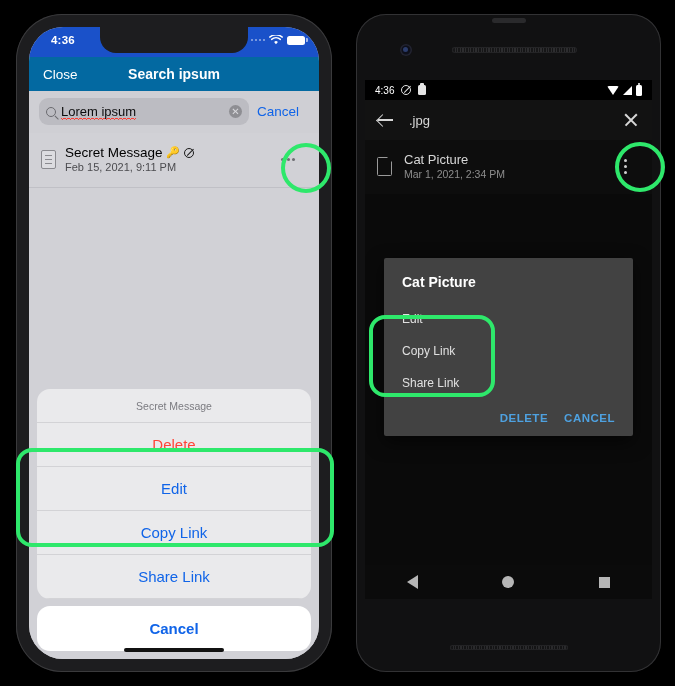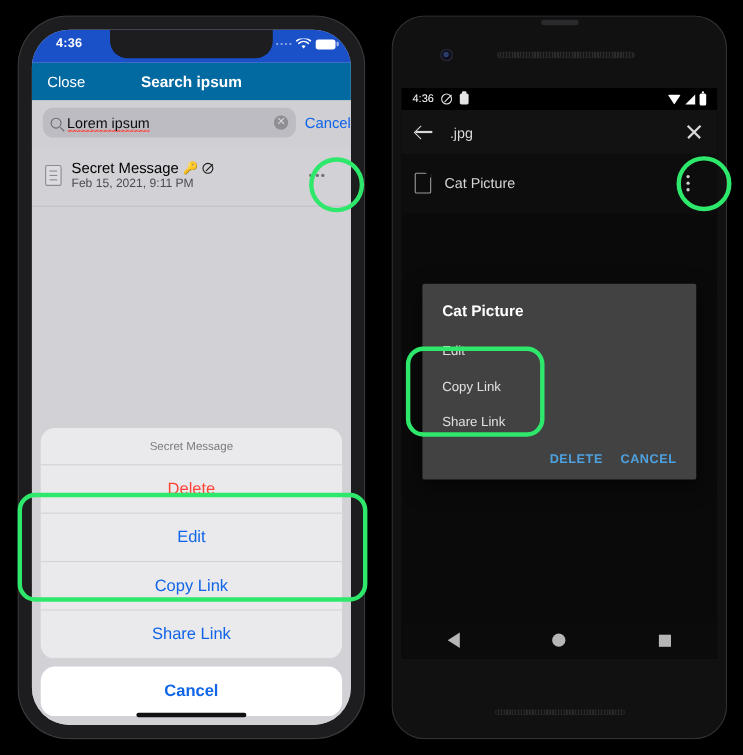--- a/index.html
+++ b/index.html
@@ -55,21 +55,21 @@
   }
 
   .ios-navbar {
     background: #0369a1; height: 34px; position: relative;
     display: flex; align-items: center; color: #fff;
   }
   .ios-close { position: absolute; left: 14px; font-size: 13.5px; color: #fff; }
   .ios-title { width: 100%; text-align: center; font-size: 14px; font-weight: bold; color: #fff; }
 
   .ios-searchrow {
-    background: #cfcfd4; padding: 7px 0 8px 10px;
+    background: #cfcfd4; padding: 7px 20px 8px 10px;
     display: flex; align-items: center; gap: 8px;
   }
   .ios-searchfield {
     flex: 1; height: 27px; background: #bcbcc2; border-radius: 9px;
     display: flex; align-items: center; padding: 0 7px; gap: 5px;
     position: relative;
   }
   .mag {
     width: 10px; height: 10px; border: 1.4px solid #6b6b70; border-radius: 50%;
     position: relative; flex: 0 0 auto;
@@ -416,20 +416,21 @@
         <span class="and-back"></span>
         <span class="and-searchtext">.jpg</span>
         <span class="and-xclose"></span>
       </div>
 
       <div class="and-list">
         <div class="and-row">
           <span class="and-doc"></span>
           <span class="and-row-texts">
             <span class="and-row-title" style="display:block">Cat Picture</span>
+            <span class="and-row-sub" style="display:block">Mar 1, 2021, 2:34 PM</span>
           </span>
           <span class="and-kebab">
               <i></i>
               <i></i>
               <i></i>
             </span>
         </div>
       </div>
 
       <div class="and-dialog">

